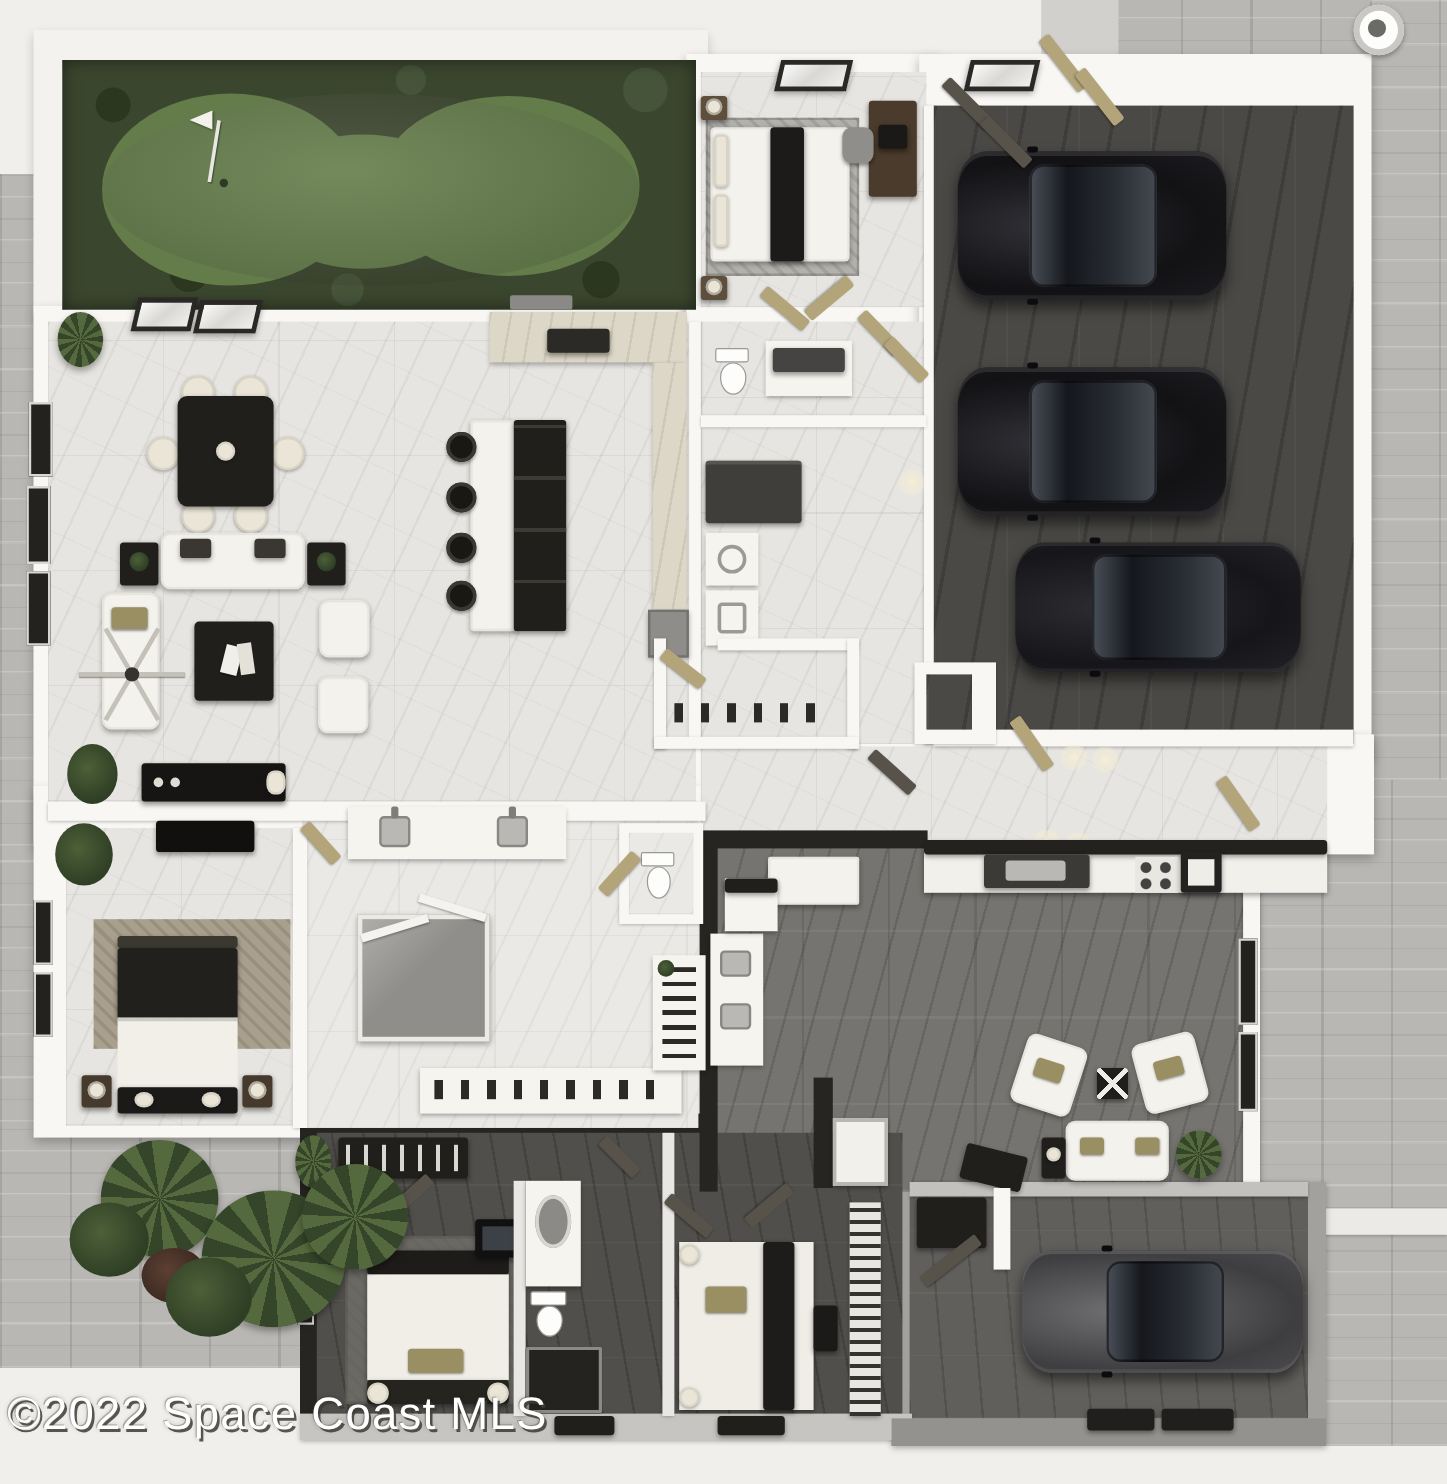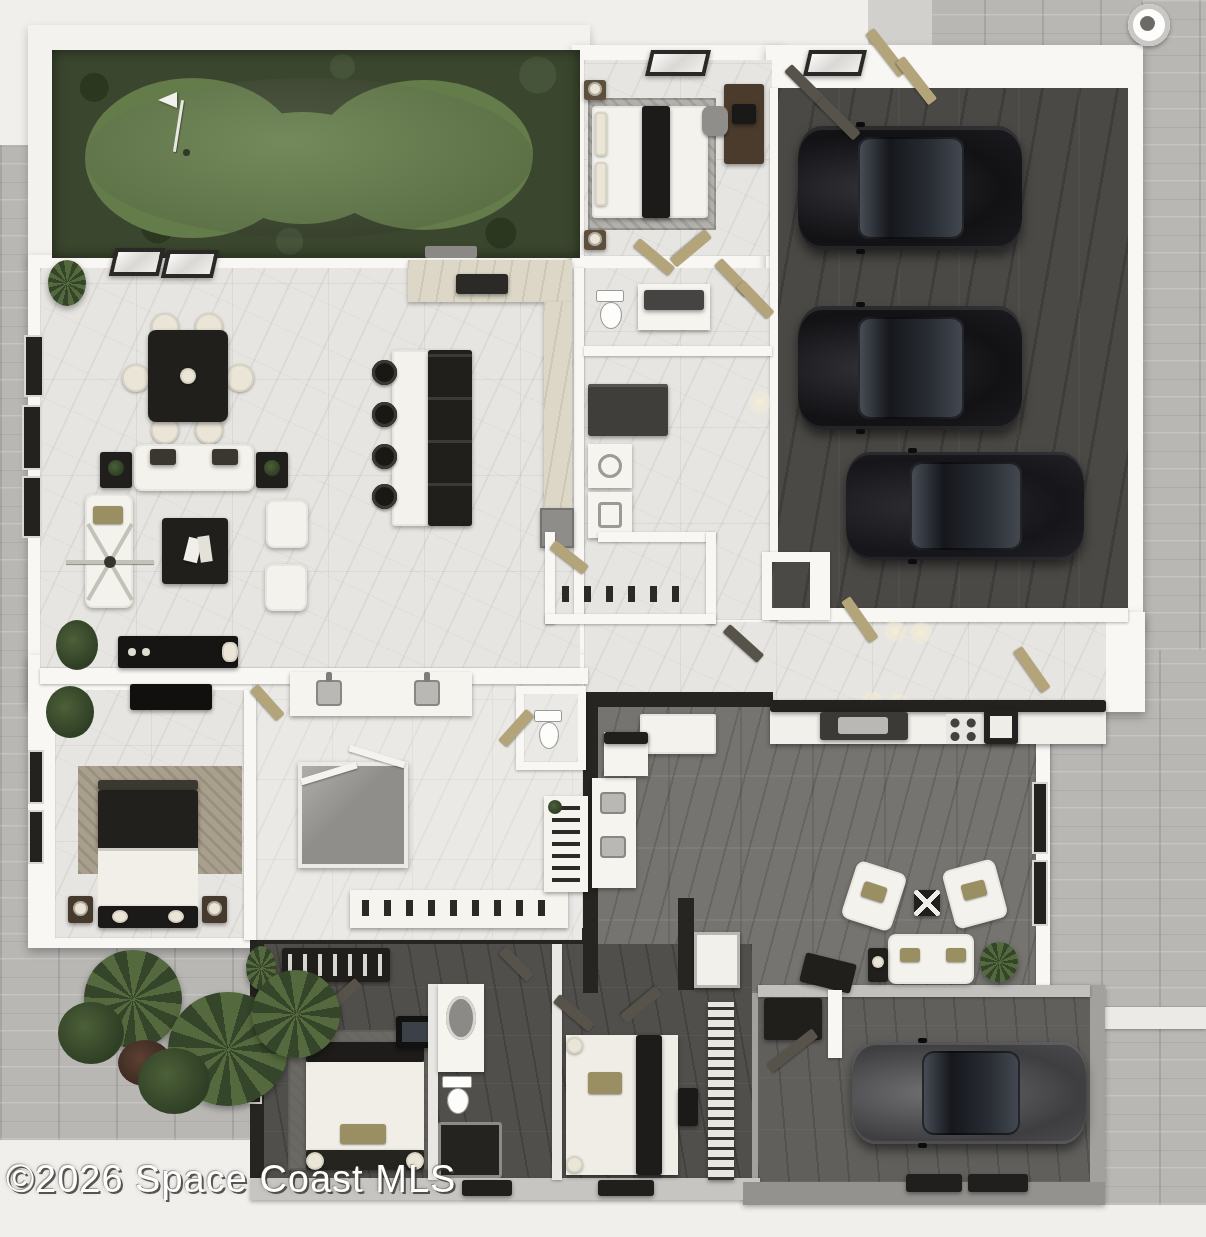--- a/index.html
+++ b/index.html
@@ -375,15 +375,15 @@
   <div class="a palm" style="left:48px;top:260px;width:38px;height:46px"></div>
   <div class="a bush" style="left:56px;top:620px;width:42px;height:50px"></div>
   <div class="a bush" style="left:46px;top:686px;width:48px;height:52px"></div>
   <div class="a palm" style="left:84px;top:950px;width:98px;height:98px"></div>
   <div class="a palm" style="left:168px;top:992px;width:120px;height:114px"></div>
   <div class="a palm" style="left:252px;top:970px;width:88px;height:88px"></div>
   <div class="a bush" style="left:58px;top:1002px;width:66px;height:62px"></div>
   <div class="a rbush" style="left:118px;top:1040px;width:54px;height:46px"></div>
   <div class="a bush" style="left:138px;top:1048px;width:72px;height:66px"></div>
 
-  <div class="a watermark" style="left:6px;top:1158px">©2026 Space Coast MLS</div>
+  <div class="a watermark" style="left:6px;top:1158px">©2022 Space Coast MLS</div>
 
 </div>
 
 </body></html>

